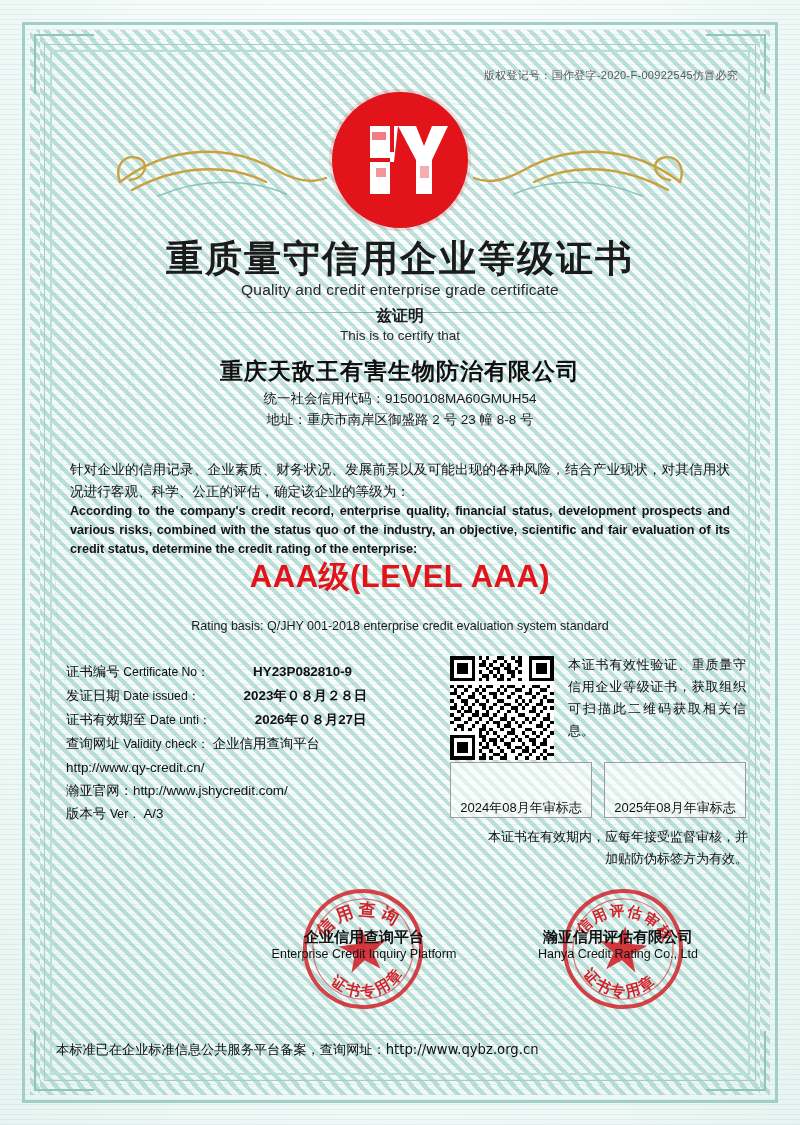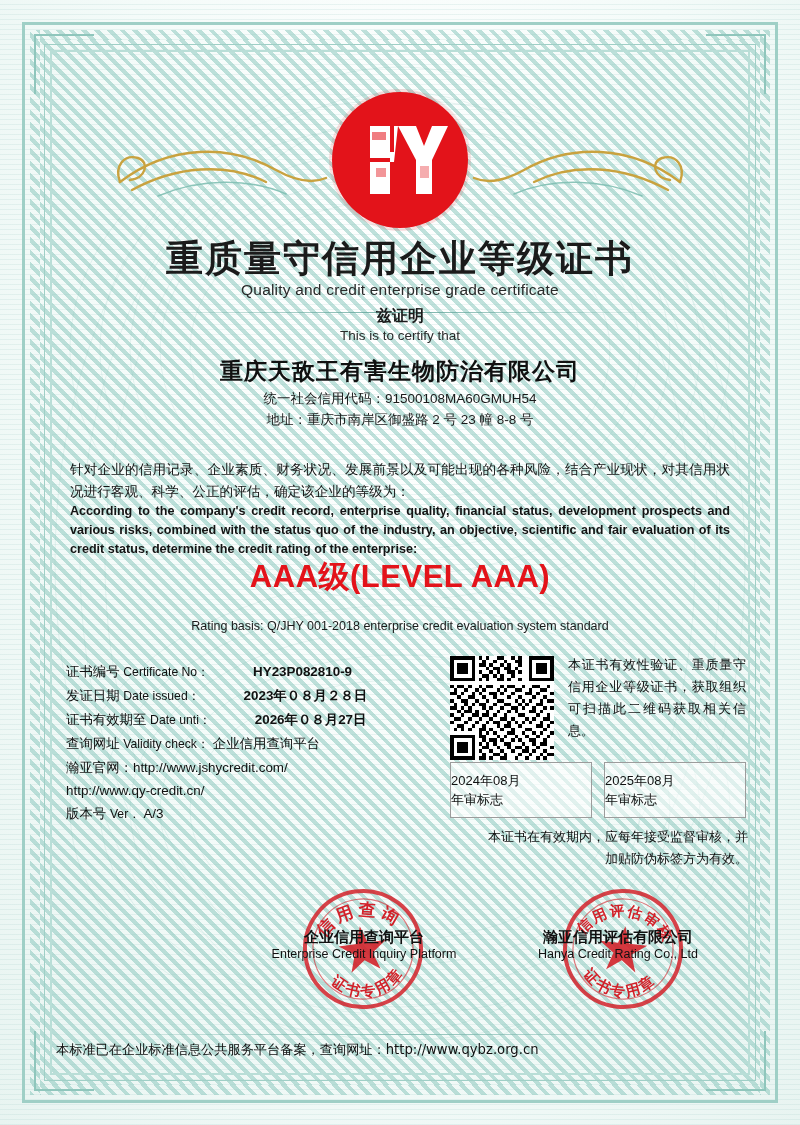--- a/index.html
+++ b/index.html
@@ -155,21 +155,21 @@
     font-size:13px;line-height:22px;color:#111;text-align:justify;
     font-family:"DejaVu Sans","Liberation Sans",sans-serif;
   }
 
   .stamps-year{
     position:absolute;top:706px;left:394px;width:296px;
     display:flex;gap:12px;
   }
   .ybox{
     flex:1;border:1px solid #9c9c9c;height:54px;
-    display:flex;flex-direction:column;align-items:flex-start;justify-content:center;
+    display:flex;align-items:flex-end;justify-content:center;
     font-size:13px;color:#111;line-height:19px;background:rgba(255,255,255,.55);
   }
   .valid-note{
     position:absolute;top:770px;left:420px;width:272px;
     font-size:13px;line-height:22px;color:#111;text-align:right;
     font-family:"DejaVu Sans","Liberation Sans",sans-serif;
   }
 
   
   .seal{
@@ -224,20 +224,21 @@
       <ellipse cx="350" cy="760" rx="240" ry="155"></ellipse>
       <ellipse cx="350" cy="760" rx="210" ry="130"></ellipse>
       <ellipse cx="350" cy="512" rx="345" ry="495"></ellipse>
       <ellipse cx="350" cy="512" rx="320" ry="470"></ellipse>
       <ellipse cx="350" cy="512" rx="295" ry="445"></ellipse>
     </g>
   </svg>
 
   <div class="content">
 
+    <div class="copyright">版权登记号：国作登字-2020-F-00922545仿冒必究</div>
 
     <div class="flourish">
       <svg width="640" height="90" viewBox="0 0 640 90">
         <g fill="none" stroke="#c9a23f" stroke-width="2.4" stroke-linecap="round">
           <path d="M40 56 C90 18, 150 18, 196 44 C214 54, 232 58, 246 52"></path>
           <path d="M52 64 C96 40, 146 36, 186 56"></path>
           <path d="M40 56 C34 40, 44 28, 58 32 C70 36, 66 52, 50 54"></path>
           <path d="M600 56 C550 18, 490 18, 444 44 C426 54, 408 58, 394 52"></path>
           <path d="M588 64 C544 40, 494 36, 454 56"></path>
           <path d="M600 56 C606 40, 596 28, 582 32 C570 36, 574 52, 590 54"></path>
@@ -301,24 +302,24 @@
         <span class="lbl-cn">证书有效期至</span>
         <span class="lbl-en">Date unti：</span>
         <span class="val">2026年０８月27日</span>
       </div>
       <div class="row">
         <span class="lbl-cn">查询网址</span>
         <span class="lbl-en">Validity check：</span>
         <span class="plain">企业信用查询平台</span>
       </div>
       <div class="row">
+        <span class="plain">http://www.qy-credit.cn/</span>
+      </div>
+      <div class="row">
         <span class="lbl-cn">瀚亚官网</span><span class="plain">：http://www.jshycredit.com/</span>
-      </div>
-      <div class="row">
-        <span class="plain">http://www.qy-credit.cn/</span>
       </div>
       <div class="row">
         <span class="lbl-cn">版本号</span>
         <span class="lbl-en">Ver．</span>
         <span class="plain">A/3</span>
       </div>
     </div>
 
     <div class="qr">
       <svg width="104" height="104" viewBox="0 0 29 29" shape-rendering="crispEdges">

